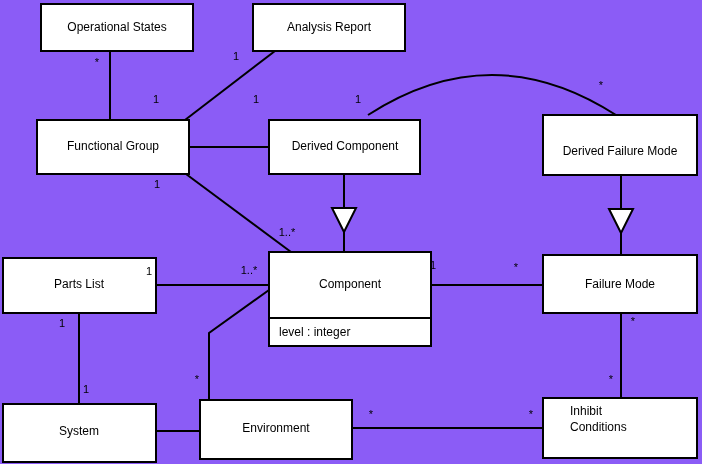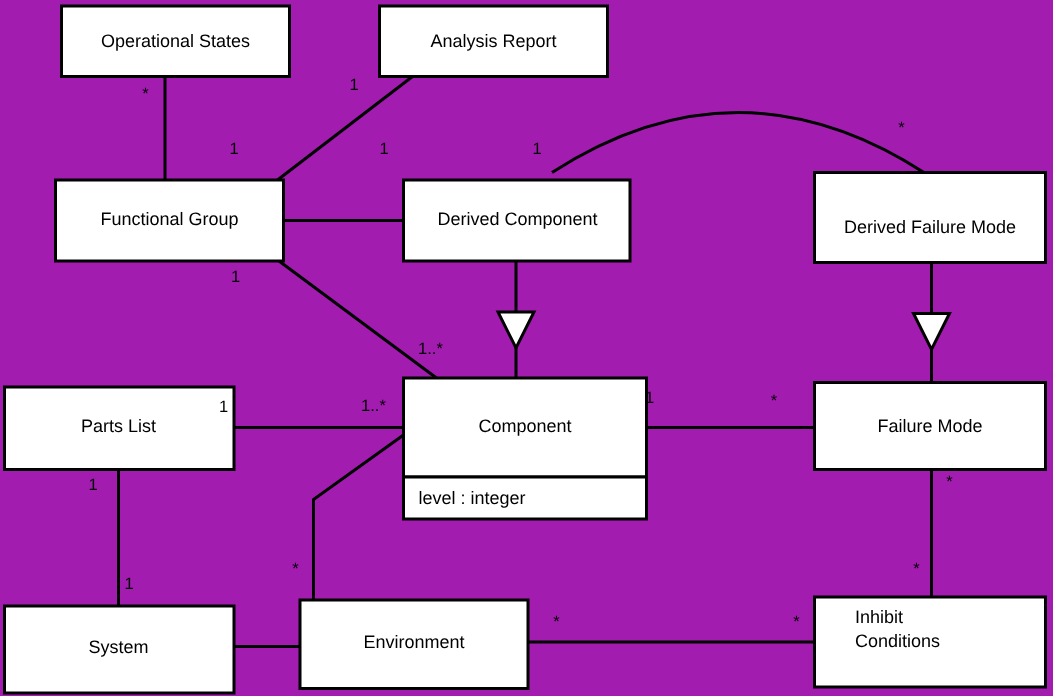--- a/index.html
+++ b/index.html
@@ -8,21 +8,21 @@
     padding: 0;
     background: #ffffff;
   }
   body {
     font-family: "Liberation Sans", sans-serif;
   }
   #diagram-root {
     position: relative;
     width: 702px;
     height: 464px;
-    background: #a21caf;
+    background: #8b5cf6;
     overflow: hidden;
   }
   svg.diagram-canvas {
     position: absolute;
     left: 0;
     top: 0;
     width: 702px;
     height: 464px;
     display: block;
   }

